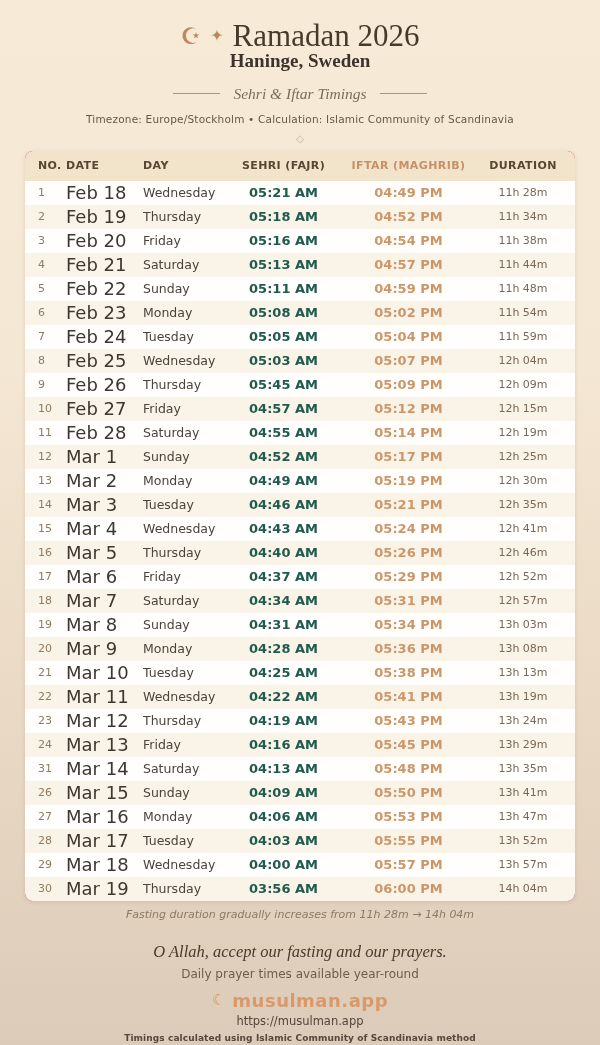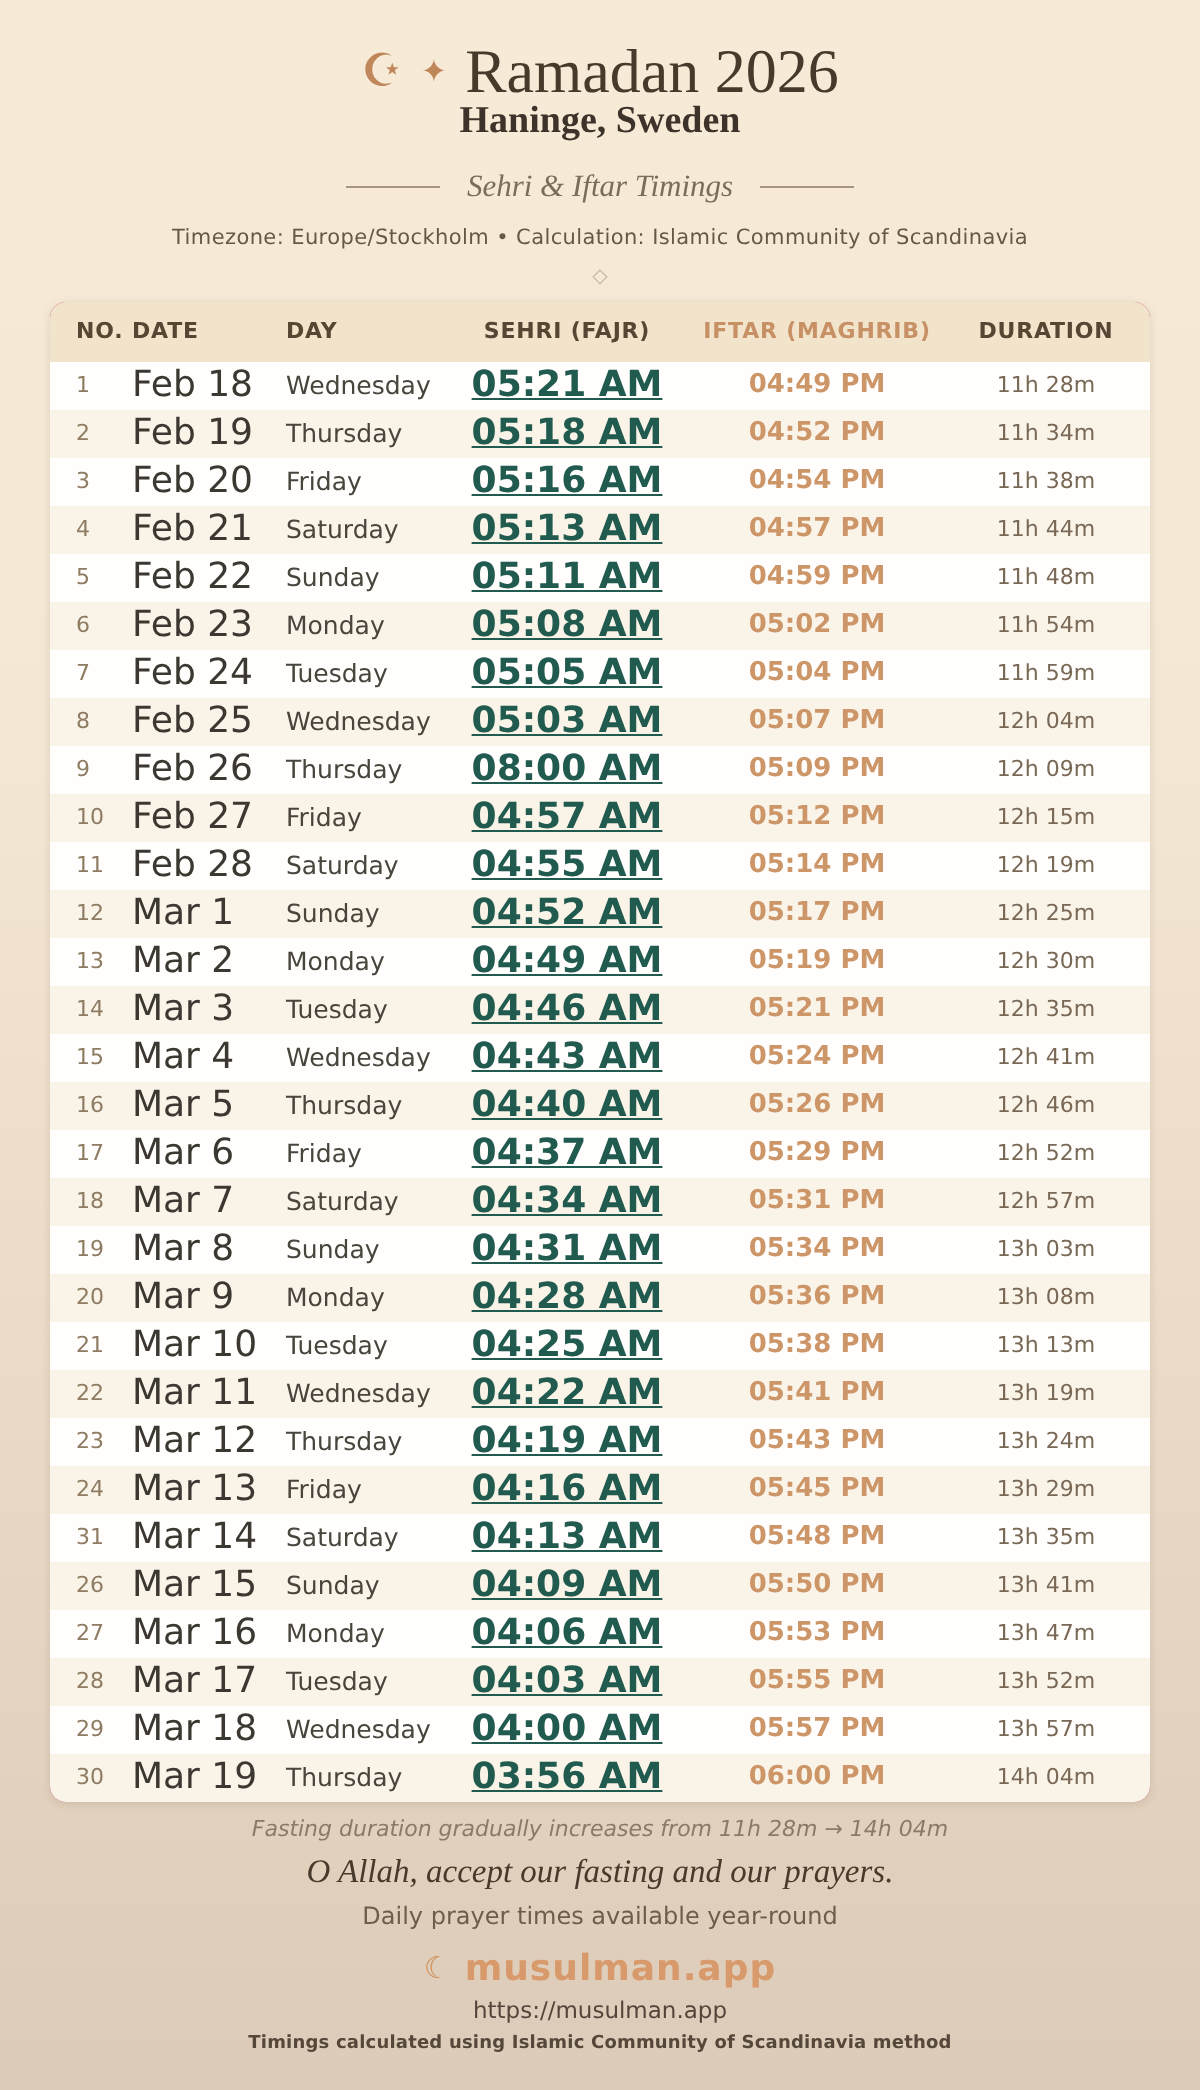--- a/index.html
+++ b/index.html
@@ -40,27 +40,27 @@
   th.h-day{padding-left:12px;}
   th.h-sehri,th.h-iftar,th.h-dur{text-align:center;}
   th.h-iftar{color:#c79065;}
   tbody tr{height:24px;}
   tbody tr:nth-child(odd){background:#fffefc;}
   tbody tr:nth-child(even){background:#faf3e8;}
   td{white-space:nowrap;}
   td.col-no{padding-left:13px;font-size:11px;color:#8d7b62;text-align:left;}
   td.col-date{padding-left:11px;font-size:18px;color:#3c3831;text-align:left;}
   td.col-day{padding-left:12px;font-size:12.5px;color:#49443c;text-align:left;}
-  td.col-sehri{font-size:18px;font-weight:bold;color:#215a4e;text-align:center;text-decoration:underline;}
+  td.col-sehri{font-size:13px;font-weight:bold;color:#215a4e;text-align:center;}
   td.col-iftar{font-size:13px;font-weight:bold;color:#cd9668;text-align:center;}
   td.col-duration{font-size:11px;color:#786855;text-align:center;}
 
   .footer{text-align:center;}
   .duration-note{margin-top:7px;font-style:italic;font-size:11px;color:#8b7a66;}
-  .dua{margin-top:5px;font-family:"Liberation Serif","DejaVu Serif",serif;font-style:italic;font-size:16.5px;color:#473a2b;}
+  .dua{margin-top:21px;font-family:"Liberation Serif","DejaVu Serif",serif;font-style:italic;font-size:16.5px;color:#473a2b;}
   .availability{margin-top:5px;font-size:12px;color:#6d5d4b;}
   .brand-row{margin-top:9px;display:flex;justify-content:center;align-items:center;gap:7px;}
   .brand-crescent{color:#d2935f;font-size:15px;line-height:1;}
   .brand{font-size:18px;font-weight:bold;color:#d8996b;letter-spacing:.5px;}
   .url{margin-top:3px;font-size:11.5px;color:#53453a;}
   .method-note{margin-top:5px;font-size:9px;font-weight:bold;color:#55473a;letter-spacing:.1px;}
 </style>
 </head>
 <body>
 
@@ -170,21 +170,21 @@
     <td class="col-day">Wednesday</td>
     <td class="col-sehri">05:03 AM</td>
     <td class="col-iftar">05:07 PM</td>
     <td class="col-duration">12h 04m</td>
   </tr>
 
   <tr>
     <td class="col-no">9</td>
     <td class="col-date">Feb 26</td>
     <td class="col-day">Thursday</td>
-    <td class="col-sehri">08:00 AM</td>
+    <td class="col-sehri">05:45 AM</td>
     <td class="col-iftar">05:09 PM</td>
     <td class="col-duration">12h 09m</td>
   </tr>
 
   <tr>
     <td class="col-no">10</td>
     <td class="col-date">Feb 27</td>
     <td class="col-day">Friday</td>
     <td class="col-sehri">04:57 AM</td>
     <td class="col-iftar">05:12 PM</td>

